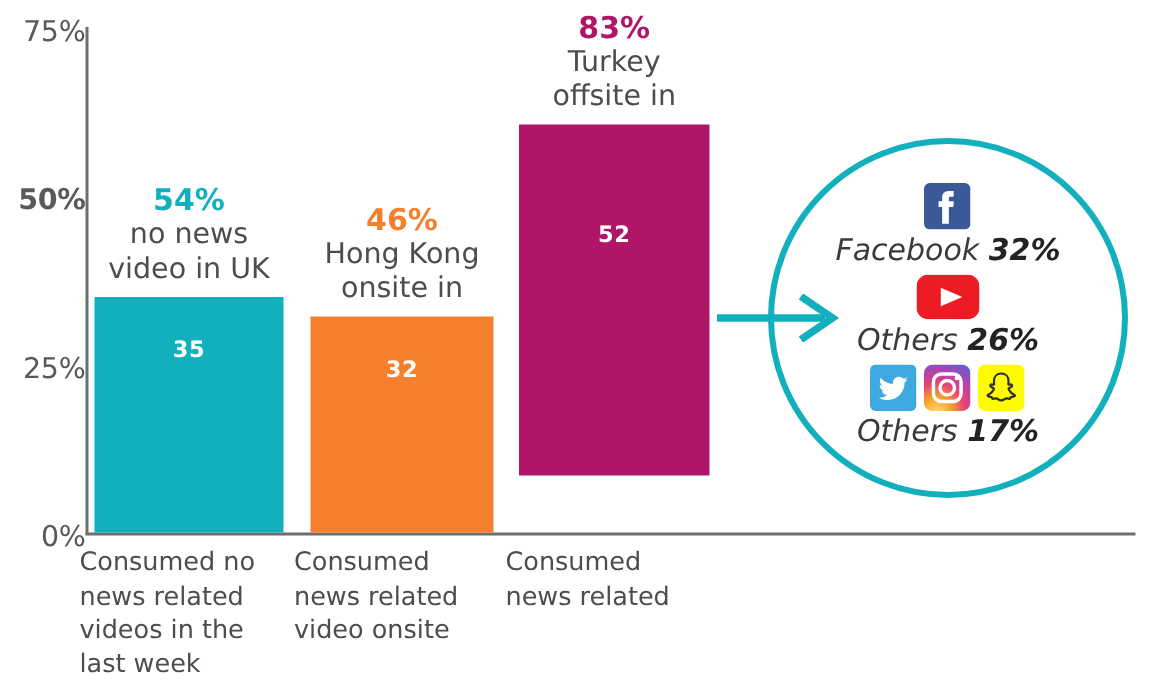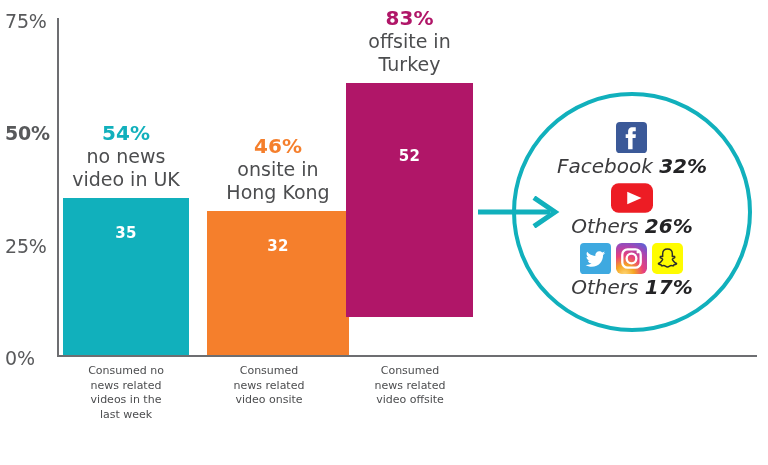--- a/index.html
+++ b/index.html
@@ -13,42 +13,42 @@
   
   .y-axis-line{
     position:absolute;left:57px;top:18px;width:2px;height:338px;
     background:#6d6e71;
   }
   .x-axis-line{
     position:absolute;left:57px;top:355px;width:700px;height:2px;
     background:#6d6e71;
   }
   .y-tick{
-    position:absolute;right:0;width:52px;text-align:left;
+    position:absolute;right:0;width:52px;text-align:right;
     font-size:19px;color:#58595b;letter-spacing:-.2px;
   }
   .y-tick-wrap{position:absolute;left:0;width:57px;}
 
   
   .bar{position:absolute;bottom:110px;}
   .bar-rect{position:absolute;left:0;bottom:0;width:100%;}
   .bar-value{
     position:absolute;left:0;width:100%;text-align:center;
     color:#ffffff;font-size:15px;font-weight:700;letter-spacing:.4px;
   }
   .bar-callout{
     position:absolute;left:50%;transform:translateX(-50%);
     text-align:center;white-space:nowrap;line-height:1.18;
   }
   .callout-pct{font-size:20px;font-weight:700;display:block;}
   .callout-txt{font-size:19px;color:#4c4d4f;display:block;}
 
   .cat-label{
-    position:absolute;top:364px;text-align:center;
-    font-size:11px;color:#4c4d4f;line-height:1.33;
+    position:absolute;top:364px;text-align:left;
+    font-size:17px;color:#4c4d4f;line-height:1.33;
   }
 
   
   .arrow{position:absolute;left:478px;top:196px;}
 
   
   .circle{
     position:absolute;left:512px;top:92px;width:240px;height:240px;
     border:4px solid #11b0bc;border-radius:50%;box-sizing:border-box;
   }
@@ -85,55 +85,54 @@
   <div class="bar" id="bar0" style="left: 63px; width: 126px; height: 157px; top: 198px; bottom: auto;">
     <div class="bar-callout" id="callout0" style="bottom: 165px;">
       <span class="callout-pct" id="cpct0" style="color: rgb(17, 176, 188);">54%</span>
       <span class="callout-txt">no news</span>
       <span class="callout-txt">video in UK</span>
     </div>
     <div class="bar-rect" id="rect0" style="height: 157px; background: rgb(17, 176, 188);"></div>
     <div class="bar-value" id="val0" style="top: 26px;">35</div>
   </div>
 
-  <div class="bar" id="bar1" style="left: 207px; width: 122px; height: 144px; top: 211px; bottom: auto; padding-left: 20px;">
+  <div class="bar" id="bar1" style="left: 207px; width: 122px; height: 144px; top: 211px; bottom: auto;">
     <div class="bar-callout" id="callout1" style="bottom: 152px;">
       <span class="callout-pct" id="cpct1" style="color: rgb(245, 127, 44);">46%</span>
+      <span class="callout-txt">Hong Kong</span>
       <span class="callout-txt">onsite in</span>
-      <span class="callout-txt">Hong Kong</span>
     </div>
     <div class="bar-rect" id="rect1" style="height: 144px; background: rgb(245, 127, 44);"></div>
     <div class="bar-value" id="val1" style="top: 26px;">32</div>
   </div>
 
   <div class="bar" id="bar2" style="left: 346px; width: 127px; height: 196px; top: 121px; bottom: auto;">
     <div class="bar-callout" id="callout2" style="bottom: 242px;">
       <span class="callout-pct" id="cpct2" style="color: rgb(176, 22, 104);">83%</span>
+      <span class="callout-txt">Turkey</span>
       <span class="callout-txt">offsite in</span>
-      <span class="callout-txt">Turkey</span>
     </div>
     <div class="bar-rect" id="rect2" style="height: 234px; background: rgb(176, 22, 104);"></div>
     <div class="bar-value" id="val2" style="top: 26px;">52</div>
   </div>
 
   <div class="cat-label" style="left:53px;width:146px;">
     <div>Consumed no</div>
     <div>news related</div>
     <div>videos in the</div>
     <div>last week</div>
   </div>
   <div class="cat-label" style="left:196px;width:146px;">
     <div>Consumed</div>
     <div>news  related</div>
     <div>video onsite</div>
   </div>
   <div class="cat-label" style="left:337px;width:146px;">
     <div>Consumed</div>
     <div>news related</div>
-    <div>video offsite</div>
   </div>
 
   <div class="arrow">
     <svg width="84" height="32" viewBox="0 0 84 32">
       <line x1="0" y1="16" x2="72" y2="16" stroke="#11b0bc" stroke-width="5"></line>
       <polyline points="58,3 77,16 58,29" fill="none" stroke="#11b0bc" stroke-width="5" stroke-linecap="square" stroke-linejoin="miter"></polyline>
     </svg>
   </div>
 
   <div class="circle">

